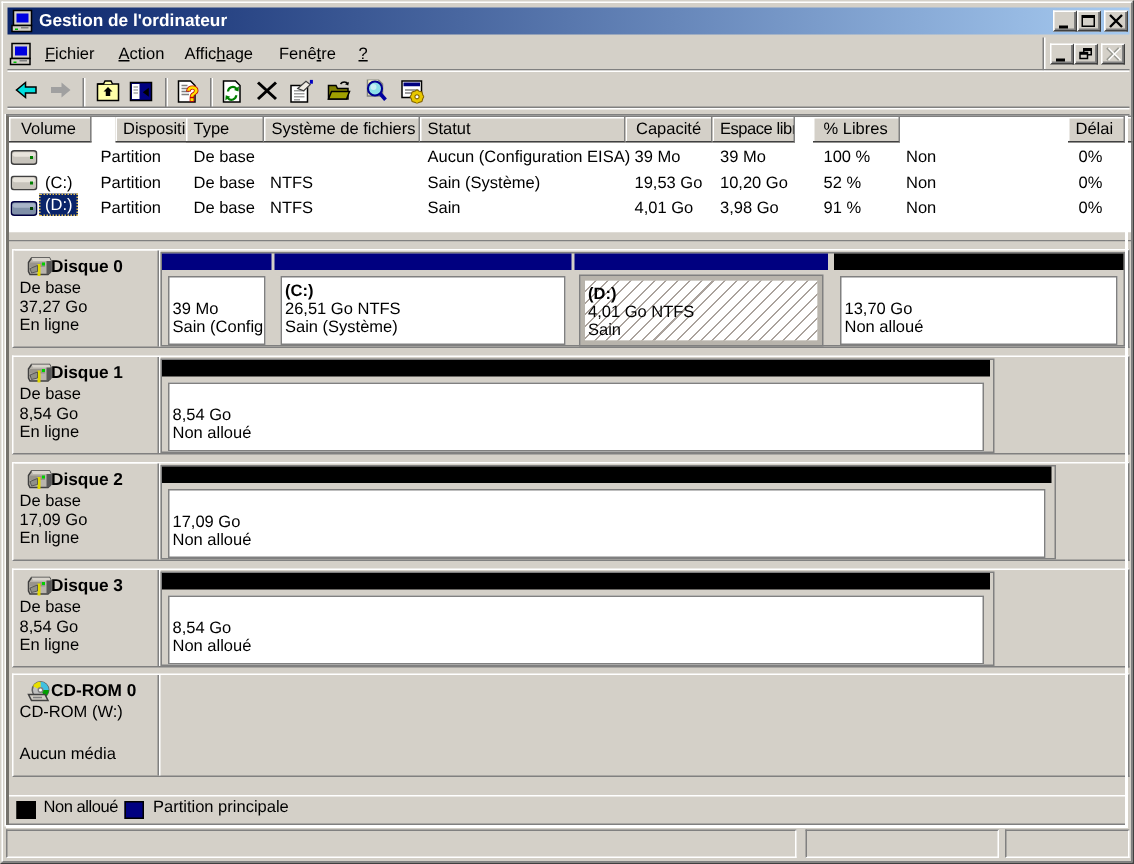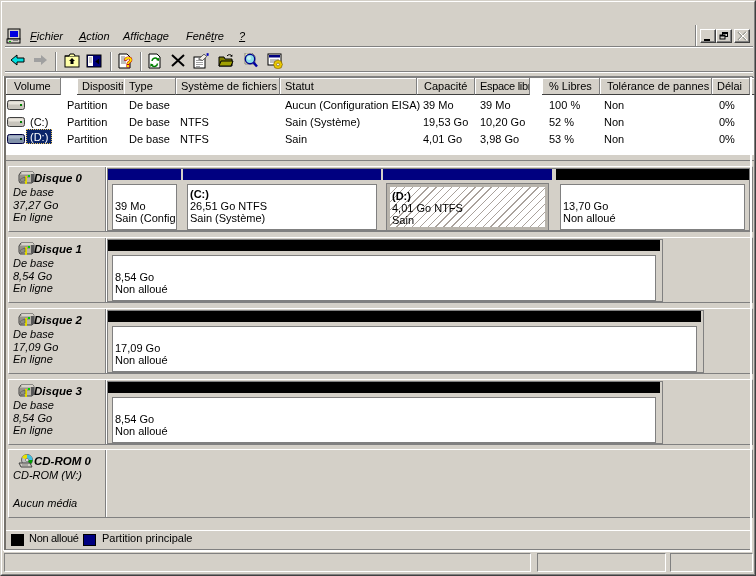--- a/index.html
+++ b/index.html
@@ -15,21 +15,21 @@
 
 #title { left:4px; top:4px; width:748px; height:18px;
   background:linear-gradient(to right,#0A246A,#A6CAF0); color:#fff; font-weight:bold; }
 #title .txt { position:absolute; left:21px; top:3px; font-size:11.5px; }
 .tbtn { position:absolute; top:2px; width:16px; height:14px; background:#D4D0C8;
   border-top:1px solid #fff; border-left:1px solid #fff;
   border-right:1px solid #404040; border-bottom:1px solid #404040;
   box-shadow:inset -1px -1px 0 #808080, inset 1px 1px 0 #D4D0C8; }
 
 #menubar { left:4px; top:23px; width:748px; height:24px; }
-#menubar .mi { position:absolute; top:6px;font-style:italic; }
+#menubar .mi { position:absolute; top:6px; }
 .u { text-decoration:underline; }
 
 .groove { border-top:1px solid #808080; border-bottom:1px solid #fff; height:2px; }
 
 #toolbar { left:4px; top:49px; width:748px; height:26px; }
 .tsep { position:absolute; top:2px; width:2px; height:20px; border-left:1px solid #808080; border-right:1px solid #fff; }
 .ticon { position:absolute; top:3px; width:16px; height:16px; }
 
 #list { left:3px; top:76px; width:750px; height:78px; background:#fff;
   border-top:1px solid #808080; border-left:1px solid #808080; }
@@ -38,21 +38,21 @@
   box-shadow:inset 1px 1px 0 #fff, inset -1px -1px 0 #D4D0C8;
   white-space:nowrap; overflow:hidden; }
 .lrow { position:absolute; left:0; width:750px; height:17px; }
 .lcell { position:absolute; top:3px; white-space:nowrap; }
 
 #diskpane { left:3px; top:160px; width:750px; height:371px; background:#D4D0C8; }
 .drow { position:absolute; left:4px; width:745px; background:#D4D0C8;
   border-top:1px solid #fff; border-left:1px solid #fff;
   border-right:1px solid #808080; border-bottom:1px solid #808080; }
 .dlabel { position:absolute; left:0; top:0; width:97px; height:100%;
-  border-right:1px solid #808080; box-shadow:1px 0 0 #fff;font-style:italic; }
+  border-right:1px solid #808080; box-shadow:1px 0 0 #fff; }
 .dlabel .l1 { position:absolute; left:25px; top:5px; font-weight:bold; font-size:11.5px; }
 .dlabel .l2 { position:absolute; left:4px; top:19px; }
 .dlabel .l3 { position:absolute; left:4px; top:32px; }
 .dlabel .l4 { position:absolute; left:4px; top:44px; }
 .strip { position:absolute; top:1px; height:63px; border:1px solid #808080; background:#D4D0C8; }
 .part { position:absolute; top:0; height:100%; }
 .pbar { position:absolute; left:0; top:0; width:100%; height:11px; background:#000080; }
 .pbox { position:absolute; left:4px; right:4px; top:15px; bottom:0; background:#fff;
   border:1px solid #808080; padding:3px 0 0 2px; overflow:hidden; white-space:nowrap; }
 .pbox b { font-size:11px; }
@@ -96,20 +96,40 @@
       <path d="M9 0.5 A5.5 5.5 0 0 0 4 3.5 L9 6 Z" fill="#E8E000"></path>
       <path d="M14.5 6 A5.5 5.5 0 0 1 12 10.5 L9 6 Z" fill="#00A000"></path>
       <circle cx="9" cy="6" r="1.5" fill="#fff" stroke="#808080"></circle>
       <path d="M1 9 L12 9 L14 13 L3 13 Z" fill="#D0CCC4" stroke="#404040"></path>
       <rect x="4" y="10.5" width="6" height="1" fill="#808080"></rect>
     </symbol>
   </defs>
 </svg>
 <div id="win">
 
+  <div id="title" class="abs">
+    <svg class="abs" style="left:2px;top:1px" width="16" height="16" viewBox="0 0 16 16">
+      <rect x="2" y="1" width="12" height="10" fill="#D4D0C8" stroke="#000" stroke-width="1"></rect>
+      <rect x="4" y="3" width="8" height="6" fill="#0000E0"></rect>
+      <rect x="1" y="11" width="13" height="4" fill="#D4D0C8" stroke="#000" stroke-width="1"></rect>
+      <rect x="3" y="13" width="2" height="1" fill="#00C000"></rect>
+      <rect x="7" y="12" width="5" height="1" fill="#808080"></rect>
+    </svg>
+    <span class="txt">Gestion de l'ordinateur</span>
+    <div class="tbtn" style="left:697px"><svg width="14" height="12">
+          <rect x="3" y="9" width="6" height="2" fill="#000"></rect>
+        </svg></div>
+    <div class="tbtn" style="left:713px"><svg width="14" height="12">
+          <rect x="2.5" y="2.5" width="8" height="7" fill="none" stroke="#000" stroke-width="1"></rect>
+          <rect x="3" y="2" width="8" height="2" fill="#000"></rect>
+        </svg></div>
+    <div class="tbtn" style="left:731px"><svg width="14" height="12">
+          <path d="M3 2 L11 10 M11 2 L3 10" stroke="#000" stroke-width="1.6"></path>
+        </svg></div>
+  </div>
 
   <div id="menubar" class="abs">
     <svg class="abs" style="left:1px;top:4px" width="16" height="16" viewBox="0 0 16 16">
       <rect x="2" y="1" width="12" height="10" fill="#D4D0C8" stroke="#000" stroke-width="1"></rect>
       <rect x="4" y="3" width="8" height="6" fill="#0000E0"></rect>
       <rect x="1" y="11" width="13" height="4" fill="#D4D0C8" stroke="#000" stroke-width="1"></rect>
       <rect x="3" y="13" width="2" height="1" fill="#00C000"></rect>
       <rect x="7" y="12" width="5" height="1" fill="#808080"></rect>
     </svg>
     <span class="mi" style="left:25px"><span class="u">F</span>ichier</span>
@@ -202,21 +222,20 @@
 
   <div id="list" class="abs">
     <div class="hcell" style="left:1px;width:55px;padding-left:8px">Volume</div>
     <div class="hcell" style="left:72px;width:63px">Disposition</div>
     <div class="hcell" style="left:119px;width:52px">Type</div>
     <div class="hcell" style="left:275px;width:137px">Statut</div>
     <div class="hcell" style="left:171px;width:104px">Système de fichiers</div>
     <div class="hcell" style="left:412px;width:58px;padding-left:7px">Capacité</div>
     <div class="hcell" style="left:470px;width:55px;letter-spacing:-0.3px">Espace libre</div>
     <div class="hcell" style="left:537px;width:58px;padding-left:7px">% Libres</div>
-    <div class="hcell" style="left:595px;width:112px;padding-left:7px">Tolérance de pannes</div>
     <div class="hcell" style="left:707px;width:38px">Délai</div>
     <div class="hcell" style="left:745px;width:5px;padding:0"></div>
     <div class="lrow" style="top:18px">
       <svg class="lcell" style="left:2px;top:4px" width="18" height="10">
           <use href="#drv"></use>
         </svg>
       <span class="lcell" style="left:62px">Partition</span>
       <span class="lcell" style="left:124px">De base</span>
       <span class="lcell" style="left:280px">Aucun (Configuration EISA)</span>
       <span class="lcell" style="left:418px">39 Mo</span>
@@ -244,21 +263,21 @@
       <svg class="lcell" style="left:2px;top:4px" width="18" height="10">
           <use href="#drvsel"></use>
         </svg>
       <span class="lcell" style="left:21px;top:-1px;background:#0A246A;color:#fff;padding:2px 4px 1px 4px;outline:1px dotted #E8C358;outline-offset:-1px">(D:)</span>
       <span class="lcell" style="left:62px">Partition</span>
       <span class="lcell" style="left:124px">De base</span>
       <span class="lcell" style="left:175px">NTFS</span>
       <span class="lcell" style="left:280px">Sain</span>
       <span class="lcell" style="left:418px">4,01 Go</span>
       <span class="lcell" style="left:475px">3,98 Go</span>
-      <span class="lcell" style="left:544px">53 %</span>
+      <span class="lcell" style="left:544px">91 %</span>
       <span class="lcell" style="left:599px">Non</span>
       <span class="lcell" style="left:714px">0%</span>
     </div>
   </div>
 
   <div class="abs" style="left:3px;top:154px;width:750px;height:6px;background:#D4D0C8;border-bottom:1px solid #808080"></div>
 
   <div id="diskpane" class="abs">
 
     <div class="drow" style="top:5px;height:66px">

